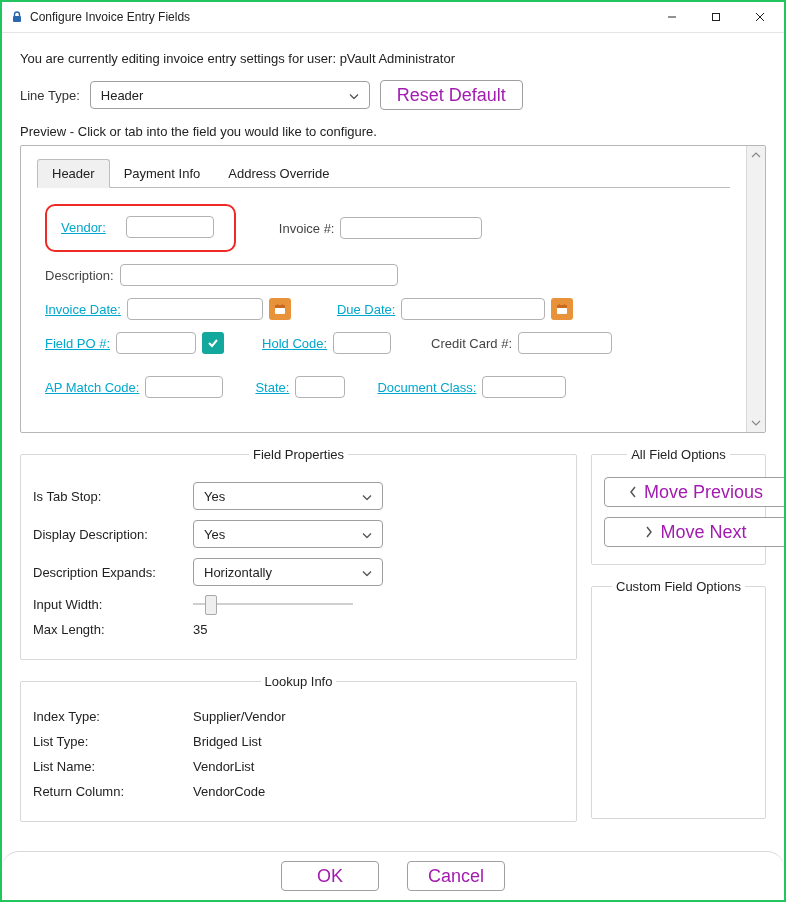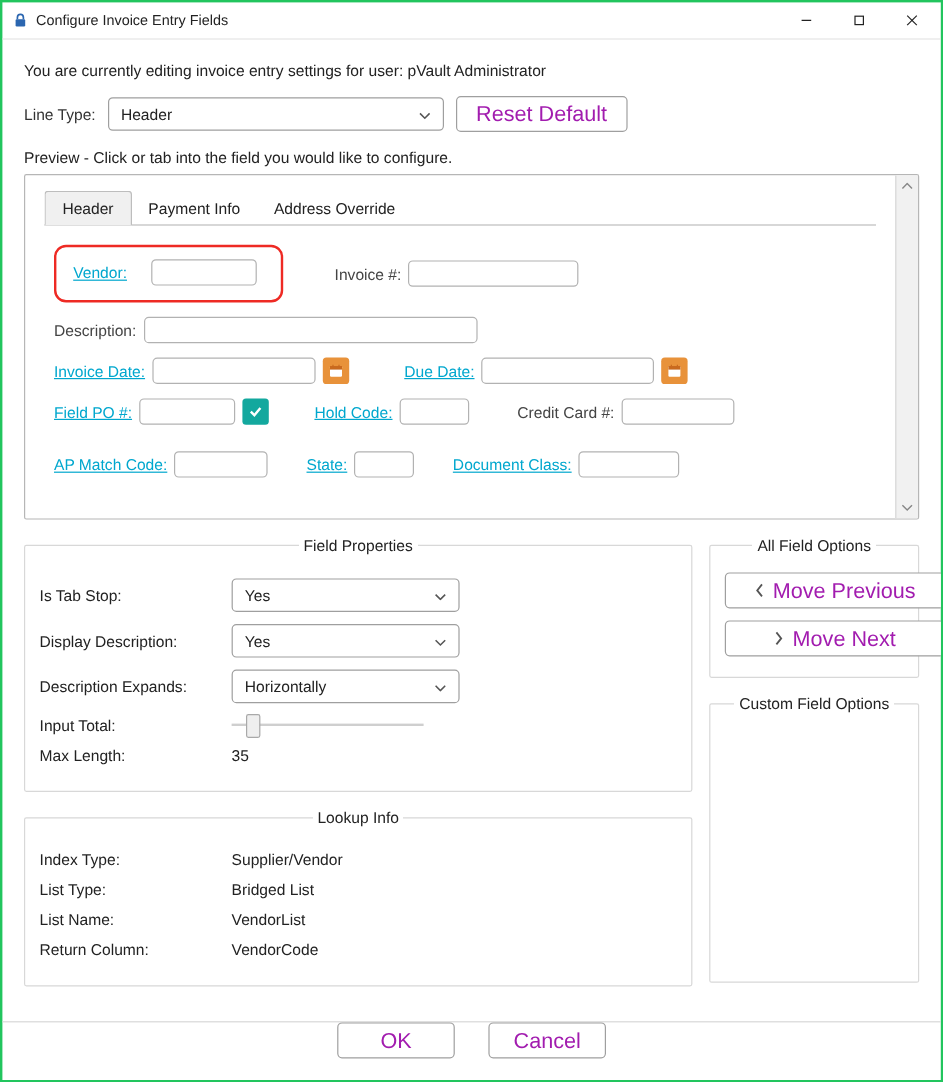--- a/index.html
+++ b/index.html
@@ -51,21 +51,21 @@
   legend{font-size:13px;color:#222;padding:0 4px;text-align:center;}
   .prop-row{display:flex;align-items:center;margin:10px 0;}
   .prop-row .lbl{width:160px;font-size:13px;color:#222;}
   .prop-row .val{font-size:13px;color:#222;}
   .slider-wrap{position:relative;height:16px;width:160px;}
   .slider-track{position:absolute;left:0;right:0;top:7px;height:2px;background:#cfcfcf;}
   .slider-thumb{position:absolute;top:-1px;left:12px;width:10px;height:18px;background:#efefef;border:1px solid #a9a9a9;border-radius:2px;}
   .nav-btn{width:100%;margin:5px 0;}
   .custom-box{height:216px;}
   
-  .footer{height:48px;border-top:1px solid #d8d8d8;display:flex;justify-content:center;gap:28px;margin-top:auto;}
+  .footer{height:48px;border-top:1px solid #d8d8d8;display:flex;align-items:center;justify-content:center;gap:28px;margin-top:auto;border-radius:17px;}
   .footer .button{min-width:64px;}
   
   .caret-svg{width:10px;height:6px;}
   .chev{width:10px;height:12px;}
 </style>
 </head>
 <body>
 
 <div class="window">
 
@@ -254,21 +254,21 @@
           <div class="prop-row">
             <span class="lbl">Description Expands:</span>
             <div class="select-like small">
               <span>Horizontally</span>
               <span class="caret"><svg class="caret-svg" viewBox="0 0 10 6">
                     <path d="M1 1 L5 5 L9 1" fill="none" stroke="#555" stroke-width="1.3"></path>
                   </svg></span>
             </div>
           </div>
           <div class="prop-row">
-            <span class="lbl">Input Total:</span>
+            <span class="lbl">Input Width:</span>
             <div class="slider-wrap">
               <div class="slider-track"></div>
               <div class="slider-thumb"></div>
             </div>
           </div>
           <div class="prop-row">
             <span class="lbl">Max Length:</span>
             <span class="val">35</span>
           </div>
         </fieldset>

